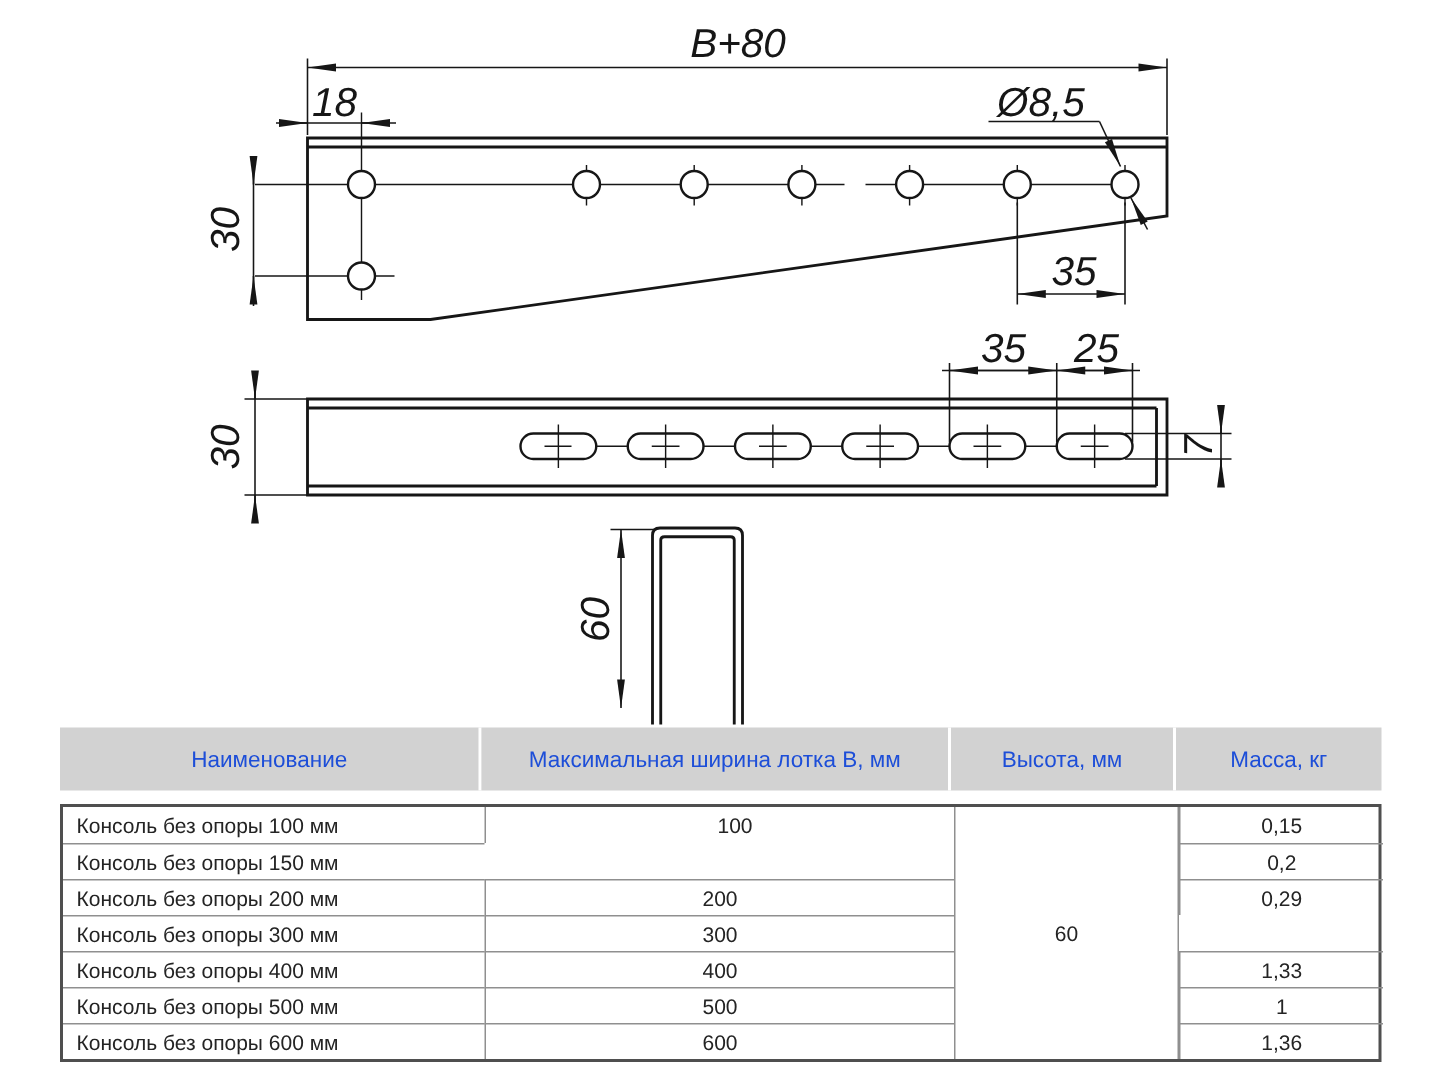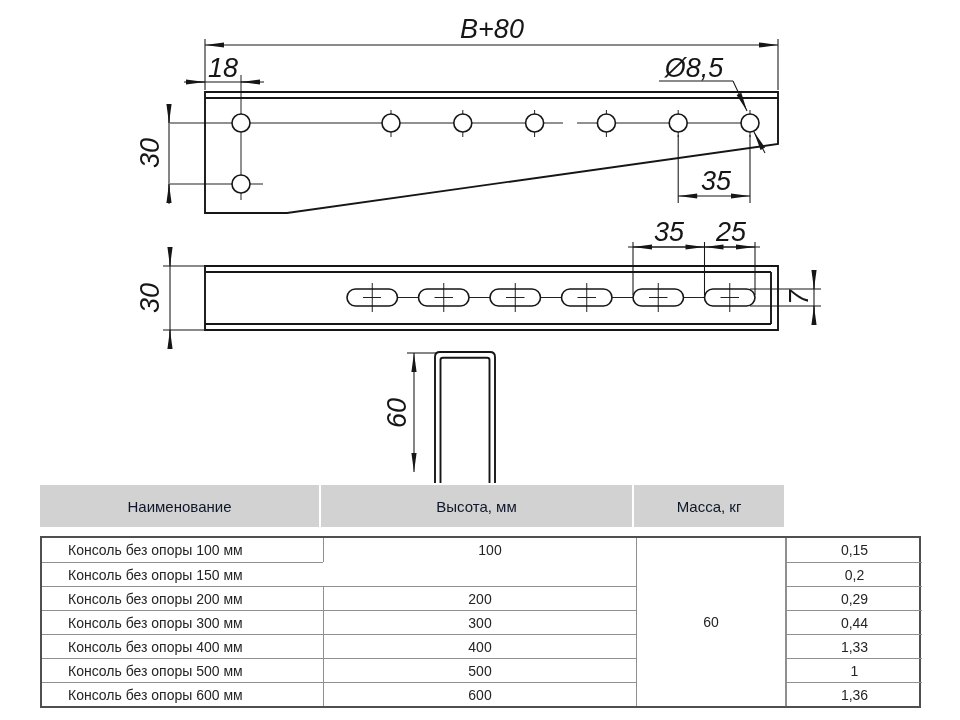--- a/index.html
+++ b/index.html
@@ -5,26 +5,26 @@
   html,body{margin:0;padding:0;background:#fff;width:960px;height:720px;overflow:hidden;}
   #stage{position:relative;width:764px;height:720px;font-family:"Liberation Sans",sans-serif;}
   svg text.dim{font-family:"Liberation Sans",sans-serif;font-style:italic;font-size:27px;fill:#161616;}
   .thick{stroke:#161616;stroke-width:1.9;fill:none;}
   .med{stroke:#161616;stroke-width:1.6;fill:#fff;}
   .thin{stroke:#161616;stroke-width:1.05;fill:none;}
   .cl{stroke:#161616;stroke-width:0.95;fill:none;}
   #tbl{position:absolute;left:40px;top:485px;width:881px;}
   #tbl-head{display:grid;grid-template-columns:281px 313px 150px 137px;height:42px;}
   .hcell{background:#d2d2d2;display:flex;align-items:center;justify-content:center;
-         font-size:15px;color:#0f172a;box-sizing:border-box;border-right:2px solid #fff;}
+         font-size:15px;color:#1d4ed8;box-sizing:border-box;border-right:2px solid #fff;}
   .hcell:last-child{border-right:none;}
   #tbl-body{display:grid;grid-template-columns:281px 313px 150px 136px;grid-auto-rows:24px;
             border:2px solid #4f4f4f;margin-top:9px;width:877px;}
   .bcell{box-sizing:border-box;display:flex;align-items:center;font-size:14px;color:#242424;}
-  .bcell.name{grid-column:1;padding-left:26px;justify-content:flex-start;}
+  .bcell.name{grid-column:1;padding-left:9px;justify-content:flex-start;}
   .bcell.wid{grid-column:2;justify-content:center;border-left:1px solid #8f8f8f;}
   .bcell.mass{grid-column:4;justify-content:center;border-left:1px solid #8f8f8f;}
   .bcell.hgt{grid-column:3;grid-row:1 / span 7;justify-content:center;
              border-left:1px solid #8f8f8f;border-right:1px solid #8f8f8f;}
   .rline{border-top:1px solid #8f8f8f;}
 </style>
 </head>
 <body>
 
 <div id="stage">
@@ -109,35 +109,35 @@
       <path class="thin" d="M407,353 H437"></path>
       <line class="thin" x1="414" y1="353" x2="414" y2="472" marker-start="url(#as)" marker-end="url(#ae)"></line>
       <text class="dim" transform="translate(406,413) rotate(-90)" text-anchor="middle">60</text>
     </g>
   </svg>
 
   
   <div id="tbl">
     <div id="tbl-head">
       <div class="hcell">Наименование</div>
+      <div class="hcell">Максимальная ширина лотка В, мм</div>
       <div class="hcell">Высота, мм</div>
       <div class="hcell">Масса, кг</div>
     </div>
     <div id="tbl-body">
         <div class="bcell name" style="grid-row: 1;">Консоль без опоры 100 мм</div>
         <div class="bcell wid" style="grid-row: 1; padding-left: 20px;">100</div>
         <div class="bcell mass" style="grid-row: 1;">0,15</div>
         <div class="bcell name rline" style="grid-row: 2;">Консоль без опоры 150 мм</div>
         <div class="bcell mass rline" style="grid-row: 2;">0,2</div>
         <div class="bcell name rline" style="grid-row: 3;">Консоль без опоры 200 мм</div>
         <div class="bcell wid rline" style="grid-row: 3;">200</div>
         <div class="bcell mass rline" style="grid-row: 3;">0,29</div>
         <div class="bcell name rline" style="grid-row: 4;">Консоль без опоры 300 мм</div>
         <div class="bcell wid rline" style="grid-row: 4;">300</div>
-        <div class="bcell mass rline" style="grid-row: 4;">0,44</div>
         <div class="bcell name rline" style="grid-row: 5;">Консоль без опоры 400 мм</div>
         <div class="bcell wid rline" style="grid-row: 5;">400</div>
         <div class="bcell mass rline" style="grid-row: 5;">1,33</div>
         <div class="bcell name rline" style="grid-row: 6;">Консоль без опоры 500 мм</div>
         <div class="bcell wid rline" style="grid-row: 6;">500</div>
         <div class="bcell mass rline" style="grid-row: 6;">1</div>
         <div class="bcell name rline" style="grid-row: 7;">Консоль без опоры 600 мм</div>
         <div class="bcell wid rline" style="grid-row: 7;">600</div>
         <div class="bcell mass rline" style="grid-row: 7;">1,36</div>
         <div class="bcell hgt">60</div>

